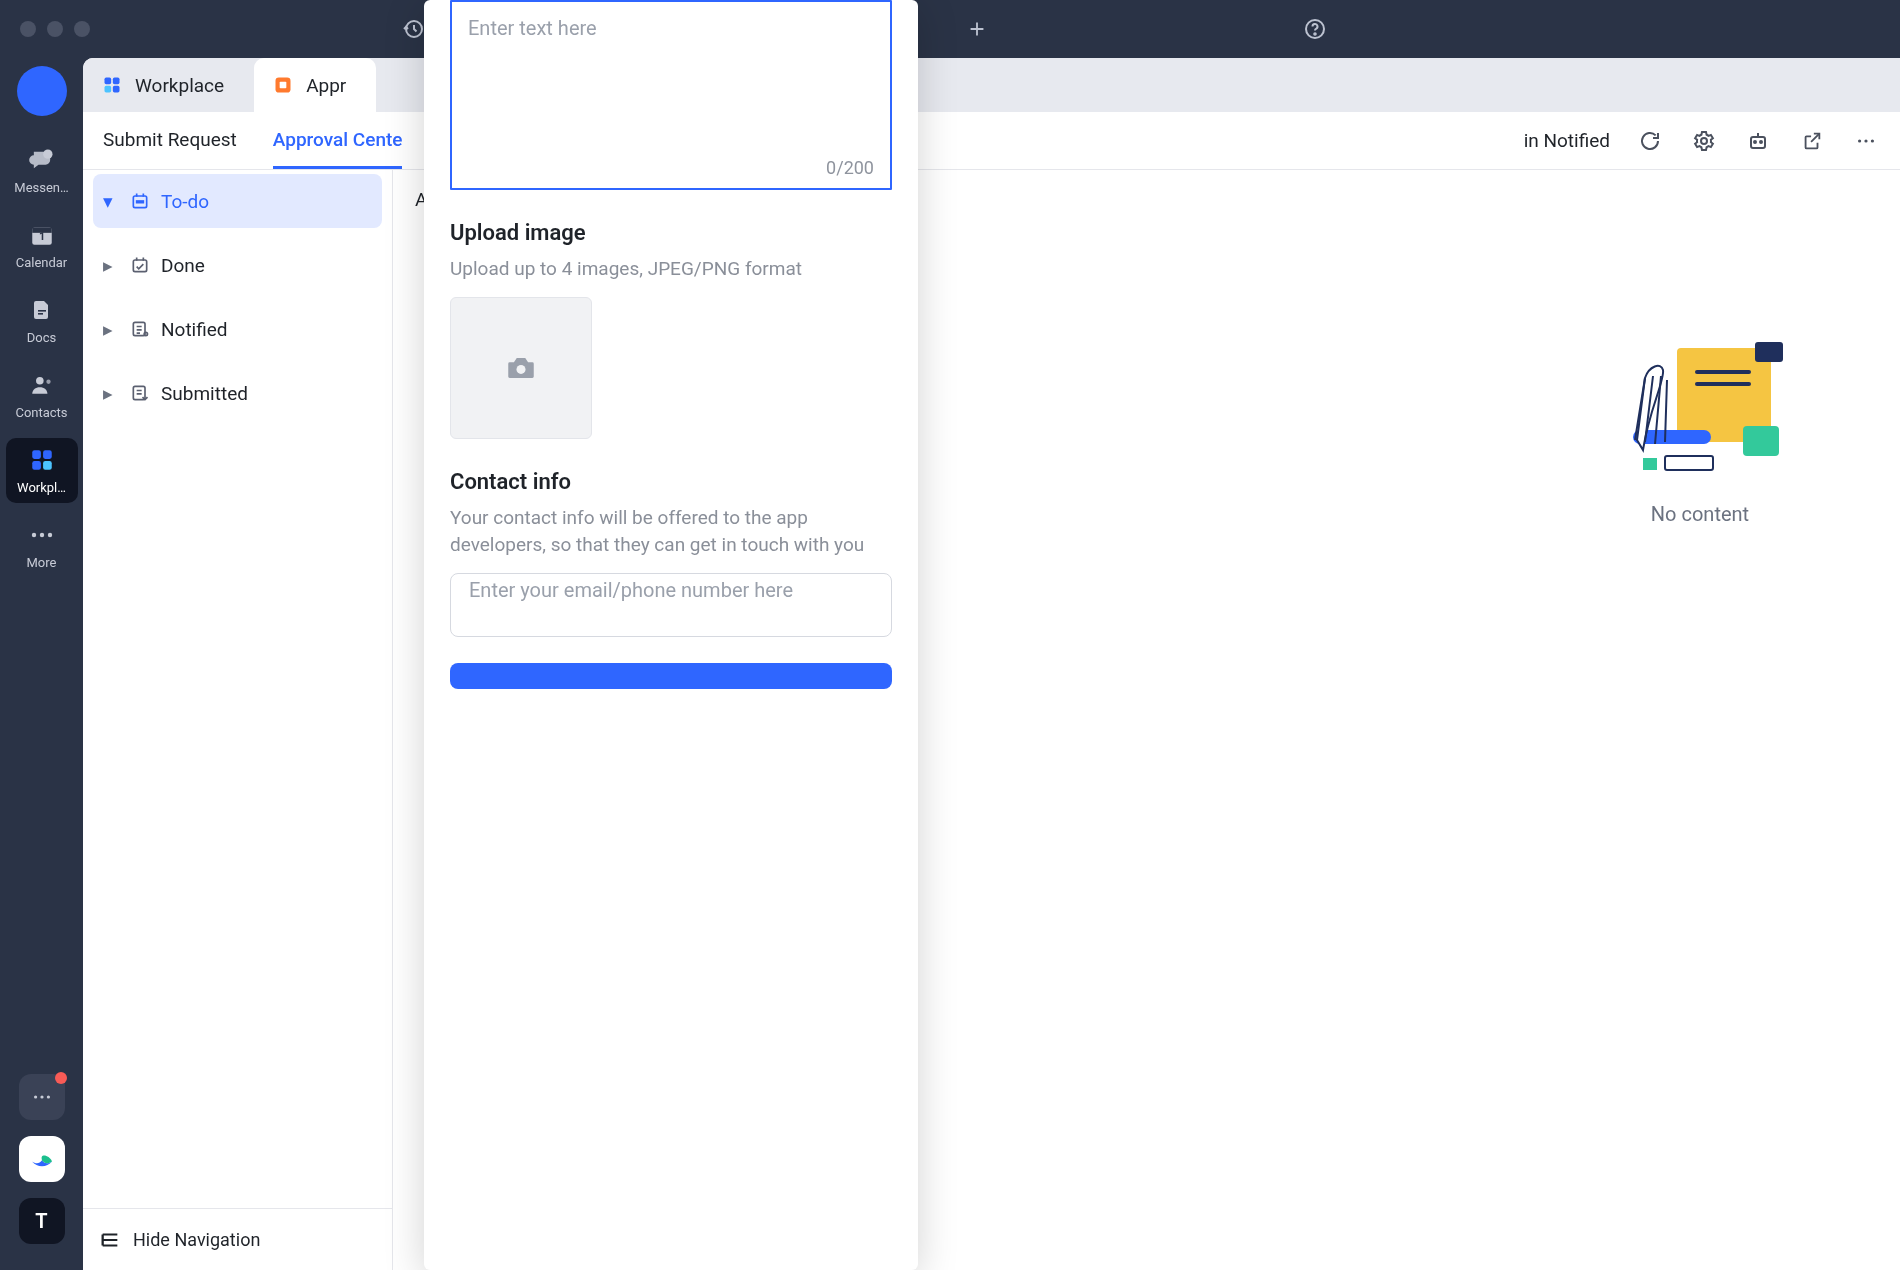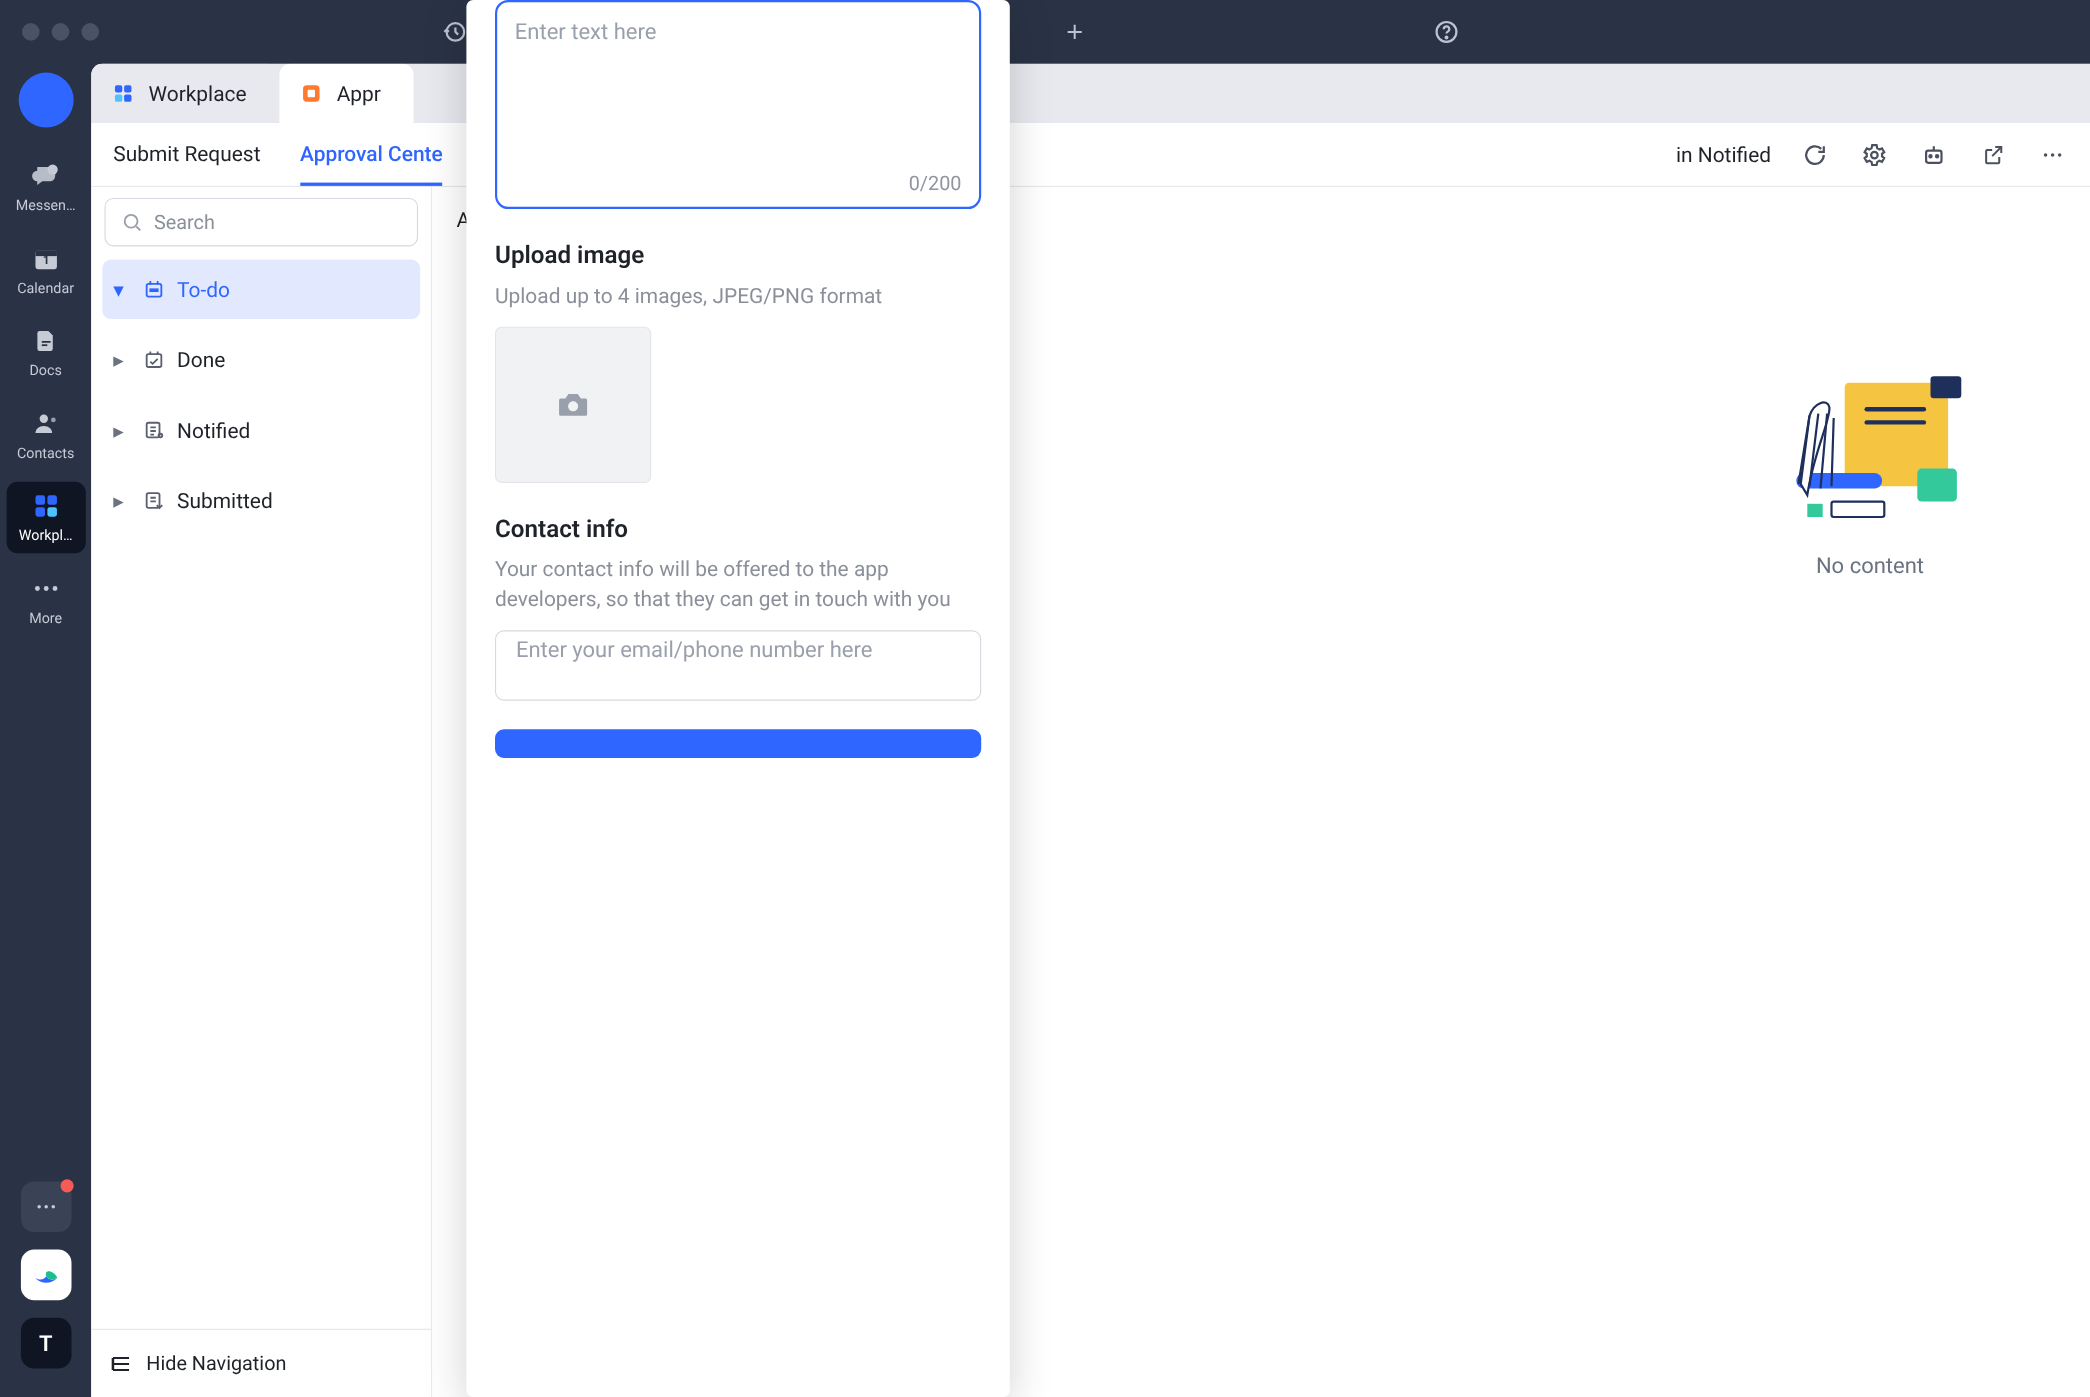--- a/index.html
+++ b/index.html
@@ -66,21 +66,21 @@
   
   .modal { position:absolute; top:0; left:424px; width:494px; height: 100%; background:#fff; box-shadow: 0 8px 40px rgba(0,0,0,0.18); border-radius:6px; z-index:50; display:flex; flex-direction:column; }
   .modal-head { height:78px; display:flex; align-items:center; padding: 0 22px; }
   .modal-title { flex:1; text-align:center; font-size:23px; color:#1f2329; }
   .modal-head .hicon { width:30px; height:30px; display:flex; align-items:center; justify-content:center; cursor:pointer; color:#1f2329; }
   .modal-head .gap { width:20px; }
   .modal-body { padding: 0 26px 20px; overflow-y:auto; flex:1; }
   .field-label { font-size:22px; font-weight:600; color:#1f2329; margin-top: 8px; margin-bottom: 10px; display:flex; align-items:center; gap:4px;}
   .req { color:#f5483b; font-size:20px; }
   .field-sub { font-size:19px; color:#8a8f99; margin-bottom: 14px; line-height:1.45; }
-  .textarea { border:2px solid #2f66ff; border-radius:12px; height:190px; padding:14px 16px; position:relative; }
+  .textarea { border:2px solid #2f66ff; border-radius:1px; height:190px; padding:14px 16px; position:relative; }
   .textarea .ph { color:#9aa0ab; font-size:20px; }
   .counter { position:absolute; bottom:10px; right:16px; color:#8f949e; font-size:18px; }
   .upload-box { width:142px; height:142px; background:#f1f2f4; border:1px solid #e3e5ea; border-radius:6px; display:flex; align-items:center; justify-content:center; color:#9aa0ab; cursor:pointer; }
   .input { border:1px solid #d6d9e0; border-radius:8px; height:64px; padding:4px 18px; display:flex; align-items:flex-start; }
   .input .ph { color:#9aa0ab; font-size:20px; }
   .submit { margin-top:26px; height:26px; background:#2f66ff; border-radius:8px; }
   
   svg { display:block; }
 </style>
 </head>
@@ -265,29 +265,20 @@
           <svg width="24" height="8" viewBox="0 0 26 10" fill="#4b515e">
               <circle cx="5" cy="5" r="2"></circle>
               <circle cx="13" cy="5" r="2"></circle>
               <circle cx="21" cy="5" r="2"></circle>
             </svg>
         </div>
       </div>
     </div>
 
     <div class="side-panel">
-      <div class="search-wrap">
-        <div class="search">
-          <svg width="20" height="20" viewBox="0 0 24 24" fill="none" stroke="#9aa0ab" stroke-width="2">
-              <circle cx="11" cy="11" r="7"></circle>
-              <path d="M21 21l-4.3-4.3"></path>
-            </svg>
-          <span>Search</span>
-        </div>
-      </div>
       <div class="nav-list">
         <div class="nav-item active">
           <span class="caret">▾</span>
           <span class="ni-icon">
             <svg width="20" height="20" viewBox="0 0 24 24" fill="none" stroke="currentColor" stroke-width="2">
                 <rect x="4" y="6" width="16" height="14" rx="2"></rect>
                 <path d="M8 3v4M16 3v4"></path>
                 <rect x="8" y="12" width="8" height="2" fill="currentColor"></rect>
               </svg>
           </span>

